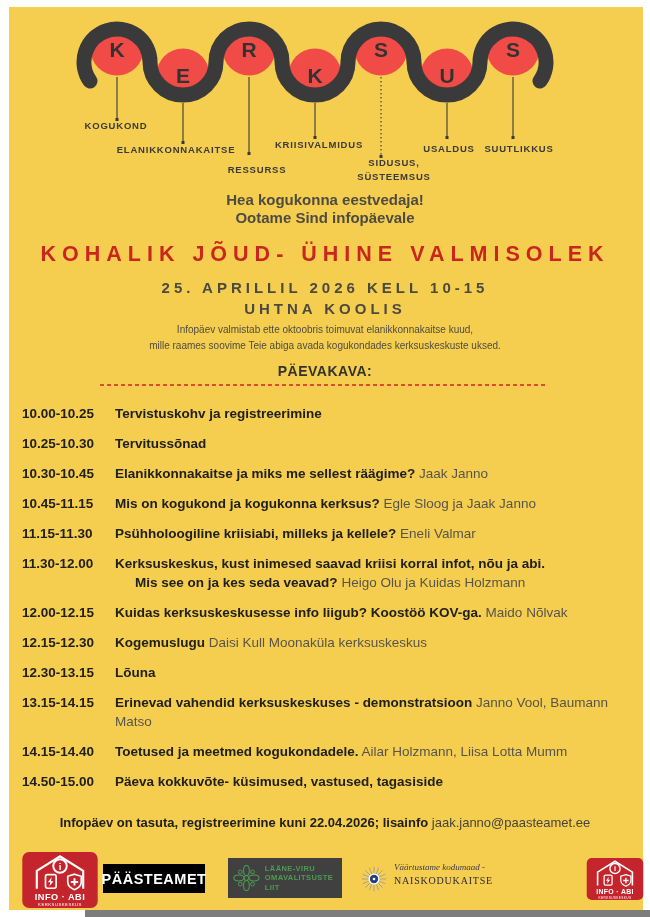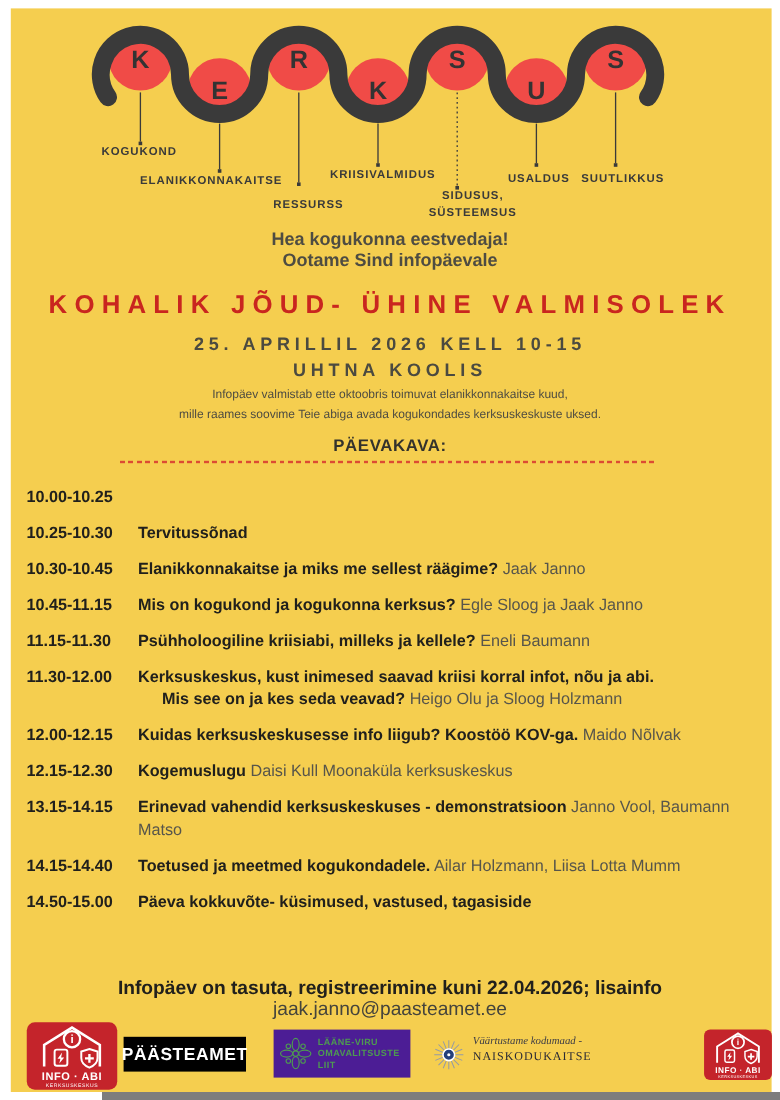--- a/index.html
+++ b/index.html
@@ -16,27 +16,27 @@
   .dash-line{position:absolute;left:100px;top:384px;width:448px;height:2px;
     background:repeating-linear-gradient(90deg,#DC4B33 0 4px,rgba(0,0,0,0) 4px 7px);}
   #schedule{position:absolute;left:22px;top:404px;width:612px;}
   .srow{display:flex;line-height:19px;margin-bottom:11px;font-size:13.5px;}
   .stime{flex:0 0 93px;font-weight:bold;color:#21201C;}
   .sdesc{flex:1;color:#21201C;}
   .b{font-weight:bold;color:#21201C;}
   .sp{font-weight:normal;color:#57554B;}
   .line2{margin-left:20px;}
   .footer-line{position:absolute;left:0;top:815px;width:650px;text-align:center;
-    font-size:16px;font-weight:bold;color:#21201C;}
+    font-size:13px;font-weight:bold;color:#21201C;}
   .footer-line .email{font-weight:normal;color:#45443C;}
   .logo-infoabi{position:absolute;}
   .paasteamet{position:absolute;left:103px;top:864px;width:102px;height:29px;background:#000000;
     display:flex;align-items:center;justify-content:center;color:#fff;font-weight:bold;
     font-size:14.5px;letter-spacing:0.5px;}
-  .laaneviru{position:absolute;left:228px;top:858px;width:114px;height:40px;background:#4c1d95;
+  .laaneviru{position:absolute;left:228px;top:858px;width:114px;height:40px;background:#404040;
     display:flex;align-items:center;}
   .lv-text{margin-left:4px;}
   .lv-line{font-size:7.5px;font-weight:bold;color:#4E9B50;letter-spacing:0.4px;line-height:9.5px;}
   .nais{position:absolute;left:360px;top:862px;display:flex;align-items:flex-start;}
   .nais-text{margin-left:6px;}
   .nais-tagline{font-family:"Liberation Serif","DejaVu Serif",serif;font-style:italic;
     font-size:9px;color:#3B3B45;line-height:11px;}
   .nais-name{font-family:"Liberation Serif","DejaVu Serif",serif;font-size:10px;
     color:#2B2B35;letter-spacing:0.8px;line-height:15px;}
 </style>
@@ -99,48 +99,53 @@
   <div class="ctr dateline" style="top:279px;">25. APRILLIL 2026 KELL 10-15</div>
   <div class="ctr dateline" style="top:300px;">UHTNA KOOLIS</div>
   <div class="ctr desc" style="top:324px;">Infopäev valmistab ette oktoobris toimuvat elanikkonnakaitse kuud,</div>
   <div class="ctr agenda" style="top:363px;">PÄEVAKAVA:</div>
   <div class="ctr desc" style="top:340px;">mille raames soovime Teie abiga avada kogukondades kerksuskeskuste uksed.</div>
   <div class="dash-line"></div>
 
   <div id="schedule">
       <div class="srow">
         <div class="stime">10.00-10.25</div>
+        <div class="sdesc"><span class="b">Tervistuskohv ja registreerimine</span></div>
       </div>
       <div class="srow">
         <div class="stime">10.25-10.30</div>
         <div class="sdesc"><span class="b">Tervitussõnad</span></div>
       </div>
       <div class="srow">
         <div class="stime">10.30-10.45</div>
         <div class="sdesc"><span class="b">Elanikkonnakaitse ja miks me sellest räägime?</span><span class="sp"> Jaak Janno</span></div>
       </div>
       <div class="srow">
         <div class="stime">10.45-11.15</div>
         <div class="sdesc"><span class="b">Mis on kogukond ja kogukonna kerksus?</span><span class="sp"> Egle Sloog ja Jaak Janno</span></div>
       </div>
       <div class="srow">
         <div class="stime">11.15-11.30</div>
-        <div class="sdesc"><span class="b">Psühholoogiline kriisiabi, milleks ja kellele?</span><span class="sp"> Eneli Baumann</span></div>
+        <div class="sdesc"><span class="b">Psühholoogiline kriisiabi, milleks ja kellele?</span><span class="sp"> Eneli Valmar</span></div>
       </div>
       <div class="srow">
         <div class="stime">11.30-12.00</div>
-        <div class="sdesc"><span class="b">Kerksuskeskus, kust inimesed saavad kriisi korral infot, nõu ja abi.</span><div class="line2"><span class="b">Mis see on ja kes seda veavad?</span><span class="sp"> Heigo Olu ja Sloog Holzmann</span></div></div>
+        <div class="sdesc"><span class="b">Kerksuskeskus, kust inimesed saavad kriisi korral infot, nõu ja abi.</span><div class="line2"><span class="b">Mis see on ja kes seda veavad?</span><span class="sp"> Heigo Olu ja Kuidas Holzmann</span></div></div>
       </div>
       <div class="srow">
         <div class="stime">12.00-12.15</div>
         <div class="sdesc"><span class="b">Kuidas kerksuskeskusesse info liigub? Koostöö KOV-ga.</span><span class="sp"> Maido Nõlvak</span></div>
       </div>
       <div class="srow">
         <div class="stime">12.15-12.30</div>
         <div class="sdesc"><span class="b">Kogemuslugu</span><span class="sp"> Daisi Kull Moonaküla kerksuskeskus</span></div>
+      </div>
+      <div class="srow">
+        <div class="stime">12.30-13.15</div>
+        <div class="sdesc"><span class="b">Lõuna</span></div>
       </div>
       <div class="srow">
         <div class="stime">13.15-14.15</div>
         <div class="sdesc"><span class="b">Erinevad vahendid kerksuskeskuses - demonstratsioon</span><span class="sp"> Janno Vool, Baumann Matso</span></div>
       </div>
       <div class="srow">
         <div class="stime">14.15-14.40</div>
         <div class="sdesc"><span class="b">Toetused ja meetmed kogukondadele.</span><span class="sp"> Ailar Holzmann, Liisa Lotta Mumm</span></div>
       </div>
       <div class="srow">

